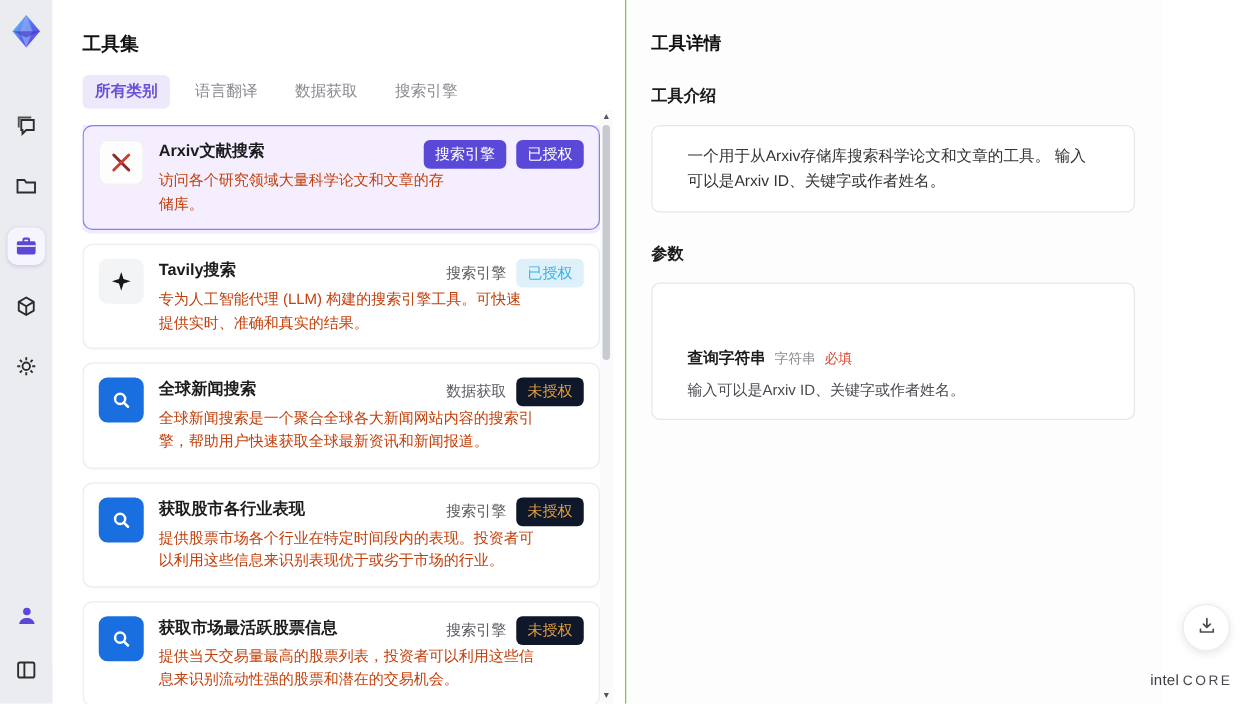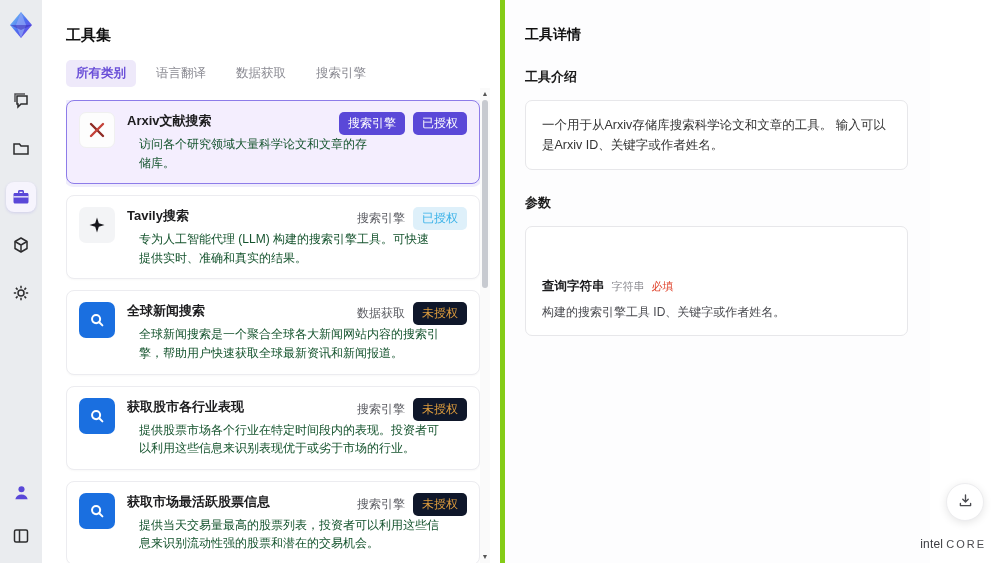--- a/index.html
+++ b/index.html
@@ -37,45 +37,45 @@
     box-shadow:0 1px 2px rgba(0,0,0,.03); display:flex; gap:12px; }
   .card.selected { background:#f4eefe; border:1.5px solid #8d7ce9;
     box-shadow:0 0 0 3px rgba(141,124,233,.14); }
   .tool-icon { flex:0 0 36px; width:36px; height:36px; border-radius:7px;
     display:flex; align-items:center; justify-content:center; }
   .tool-icon.white { background:#fdfdfd; border:1px solid #f0f0f0; }
   .tool-icon.gray { background:#f3f4f6; }
   .tool-icon.blue { background:#1a6fe0; }
   .tool-body { flex:1; min-width:0; }
   .tool-name { font-size:13px; font-weight:bold; color:#1c1c1e; margin-bottom:5px; }
-  .tool-desc { font-size:12px; color:#14532d; line-height:1.55; max-width:300px;margin-left:12px; }
+  .tool-desc { font-size:12px; color:#c2410c; line-height:1.55; max-width:300px; }
   .card.selected .tool-desc { max-width:232px; }
   .tool-tags { position:absolute; right:12px; top:11px; display:flex; gap:8px; align-items:center; }
   .badge { font-size:12px; padding:3px 9px; border-radius:5px; white-space:nowrap; }
   .badge.solid { background:#5a48d8; color:#fff; }
   .cat-text { font-size:12px; color:#5c5d63; white-space:nowrap; }
   .badge.auth-blue { background:#def0fa; color:#3ab2e8; }
   .badge.auth-yellow { background:#0f172a; color:#dd9c3d; }
 
   
   .scrollbar { position:absolute; left:438px; top:88px; width:10px; height:475px; background:#fafafa; }
   .sb-arrow { position:absolute; left:1px; width:8px; height:8px; color:#555; font-size:7px;
     line-height:8px; text-align:center; cursor:pointer; }
   .sb-arrow.up { top:2px; }
   .sb-arrow.down { bottom:2px; }
   .sb-thumb { position:absolute; left:2px; top:12px; width:6px; height:188px;
     background:#c7cad0; border-radius:3px; cursor:grab; }
 
   
   .right-panel { position:absolute; left:500px; top:0; width:430px; height:563px;
-    background:#fdfdfe; border-left:5px solid #84cc16; padding:26px 22px 0 20px; }
+    background:#fdfdfe; border-left:1px solid #84cc16; padding:26px 22px 0 20px; }
   .detail-title { font-size:14px; font-weight:bold; color:#111; }
   .section-heading { font-size:13px; font-weight:bold; color:#1a1a1a; margin-top:24px; }
   .detail-card { margin-top:14px; background:#fff; border:1px solid #e7e7ea; border-radius:7px;
-    padding:14px 16px; }
+    padding:14px 28px; }
   .intro-text { font-size:12.5px; color:#333; line-height:1.6; }
   .param-head { display:flex; align-items:baseline; gap:7px;margin-top:37px; }
   .param-name { font-size:12.5px; font-weight:bold; color:#1c1c1e; }
   .param-type { font-size:11px; color:#8a8a90; }
   .param-required { font-size:11px; color:#e0452e; }
   .param-desc { font-size:12px; color:#4a4b50; margin-top:9px; }
 
   
   .download-fab { position:absolute; right:16px; bottom:42px; width:38px; height:38px;
     border-radius:50%; background:#fff; border:1px solid #ededef;
@@ -280,21 +280,21 @@
       <p class="intro-text">一个用于从Arxiv存储库搜索科学论文和文章的工具。 输入可以是Arxiv ID、关键字或作者姓名。</p>
     </div>
 
     <h3 class="section-heading">参数</h3>
     <div class="detail-card">
       <div class="param-head">
         <span class="param-name">查询字符串</span>
         <span class="param-type">字符串</span>
         <span class="param-required">必填</span>
       </div>
-      <p class="param-desc">构建的搜索引擎工具 ID、关键字或作者姓名。</p>
+      <p class="param-desc">输入可以是Arxiv ID、关键字或作者姓名。</p>
     </div>
   </section>
 
   <button class="download-fab">
     <span>
       <svg width="17" height="17" viewBox="0 0 20 20" fill="none" stroke="currentColor" stroke-width="1.6" stroke-linecap="round" stroke-linejoin="round">
         <path d="M10 3.5v8M6.8 8.5l3.2 3.2 3.2-3.2"></path>
           <path d="M4 13.5v2.5h12v-2.5"></path>
       </svg>
     </span>

